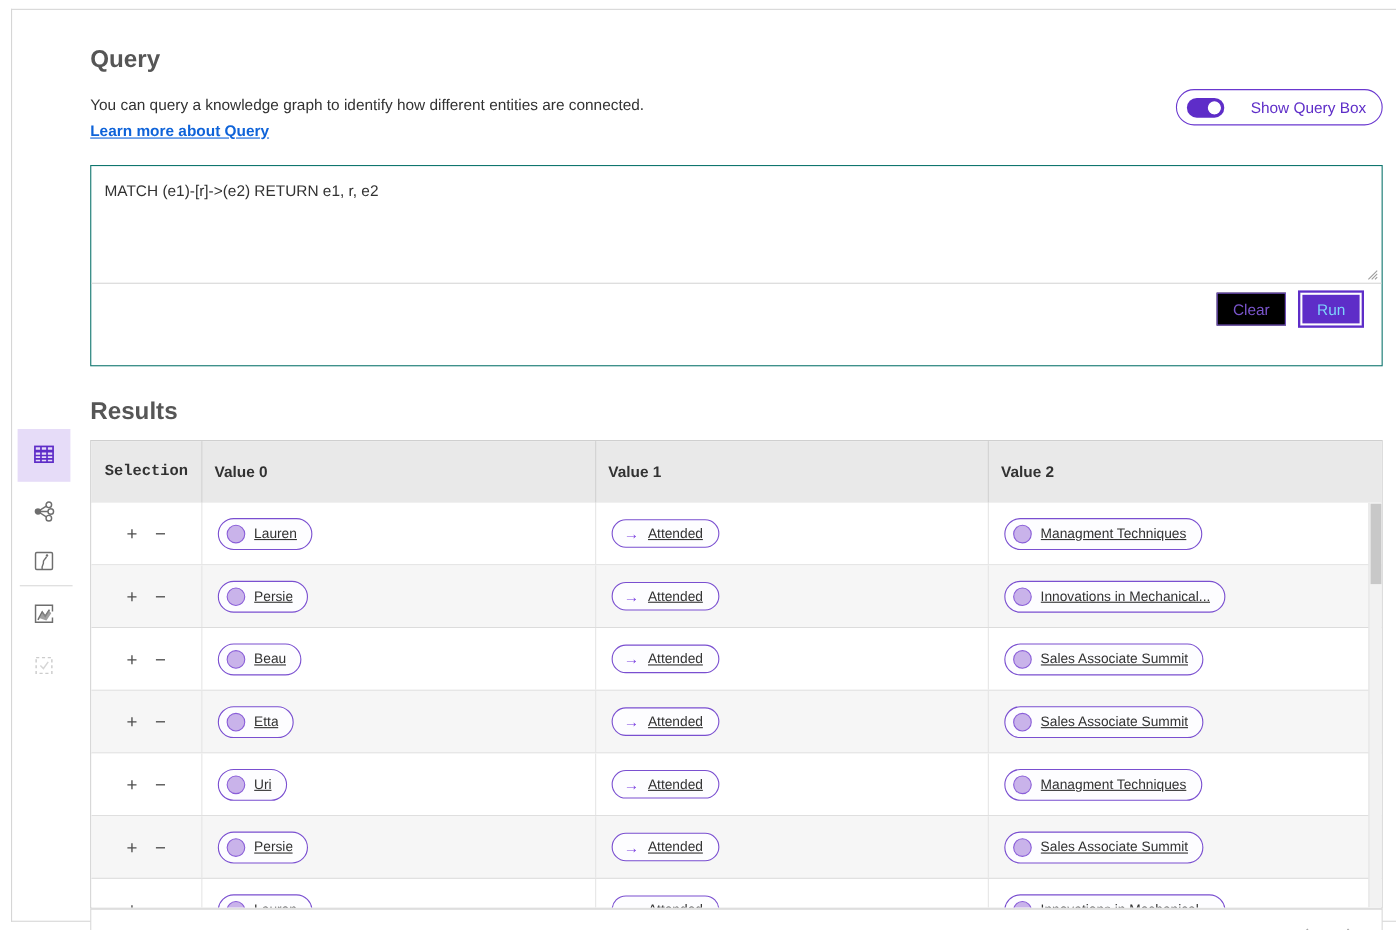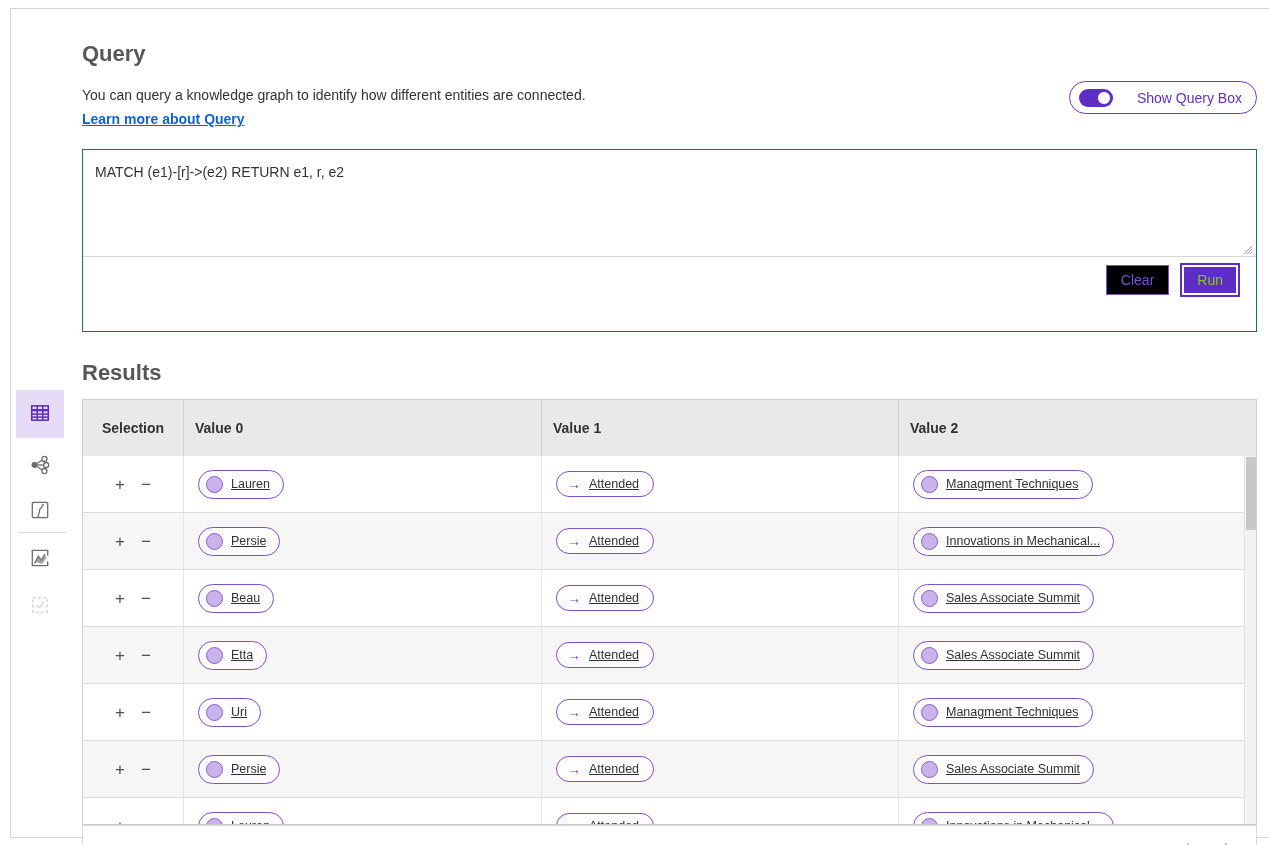--- a/index.html
+++ b/index.html
@@ -29,33 +29,33 @@
   .query-box { margin-top: 21px; height: 183px; border: 1px solid #0f766e; background: #fff; }
   .query-textarea-wrap { position: relative; height: 106px; }
   .query-textarea { width: 100%; height: 100%; border: none; outline: none; resize: none;
     padding: 14px 12px; font-family: "Liberation Sans", sans-serif; font-size: 14px; color: #323232;
     background: transparent; }
   .resize-handle { position: absolute; right: 3px; bottom: 3px; width: 12px; height: 12px; cursor: nwse-resize; }
   .query-footer { height: 47px; border-top: 1px solid #d6d6d6; display: flex; align-items: center;
     justify-content: flex-end; gap: 13px; padding-right: 16px; }
   .btn { font-family: "Liberation Sans", sans-serif; font-size: 14px; cursor: pointer; }
   .btn-clear { padding: 6px 14px; background: #000000; color: #7a55cc; border: 1px solid #7a55cc; }
-  .btn-run { padding: 5px 13px; background: #5e2dc8; color: #84cc16; border: 2px solid #fff;
+  .btn-run { padding: 5px 13px; background: #5e2dc8; color: #7dd3fc; border: 2px solid #fff;
     outline: 2px solid #5e2dc8; margin-right: 2px; }
 
   .results-title { margin-top: 29px; font-size: 22px; line-height: 24px; font-weight: 700; color: #565656; }
 
   
   .table { margin-top: 14px; width: 100%; border: 1px solid #cfcfcf; background: #fff; }
   .thead { display: grid; grid-template-columns: 101px 358px 357px auto; height: 56px;
     background: #e9e9e9; }
   .th { display: flex; align-items: center; font-size: 14px; font-weight: 600; color: #323232;
     border-right: 1px solid #d2d2d2; padding-left: 11px; }
   .th:last-child { border-right: none; }
-  .th.center { justify-content: center; padding-left: 0; }
+  .th.center { justify-content: center; padding-left: 0; font-family: Liberation Mono, monospace; }
   .tbody { position: relative; height: 368px; overflow: hidden; }
   .trow { display: grid; grid-template-columns: 101px 358px 357px auto; height: 57px;
     background: #fff; border-bottom: 1px solid #dcdcdc; }
   .trow.alt { background: #f6f6f6; }
   .td { display: flex; align-items: center; border-right: 1px solid #e6e6e6; padding-left: 14px; }
   .td:last-child { border-right: none; }
   .td.sel { justify-content: center; gap: 16px; padding-left: 0; }
   .sel-btn { font-size: 17px; color: #4f4f4f; cursor: pointer; line-height: 1; background: none; border: none;
     font-family: "Liberation Sans", sans-serif; }
 

